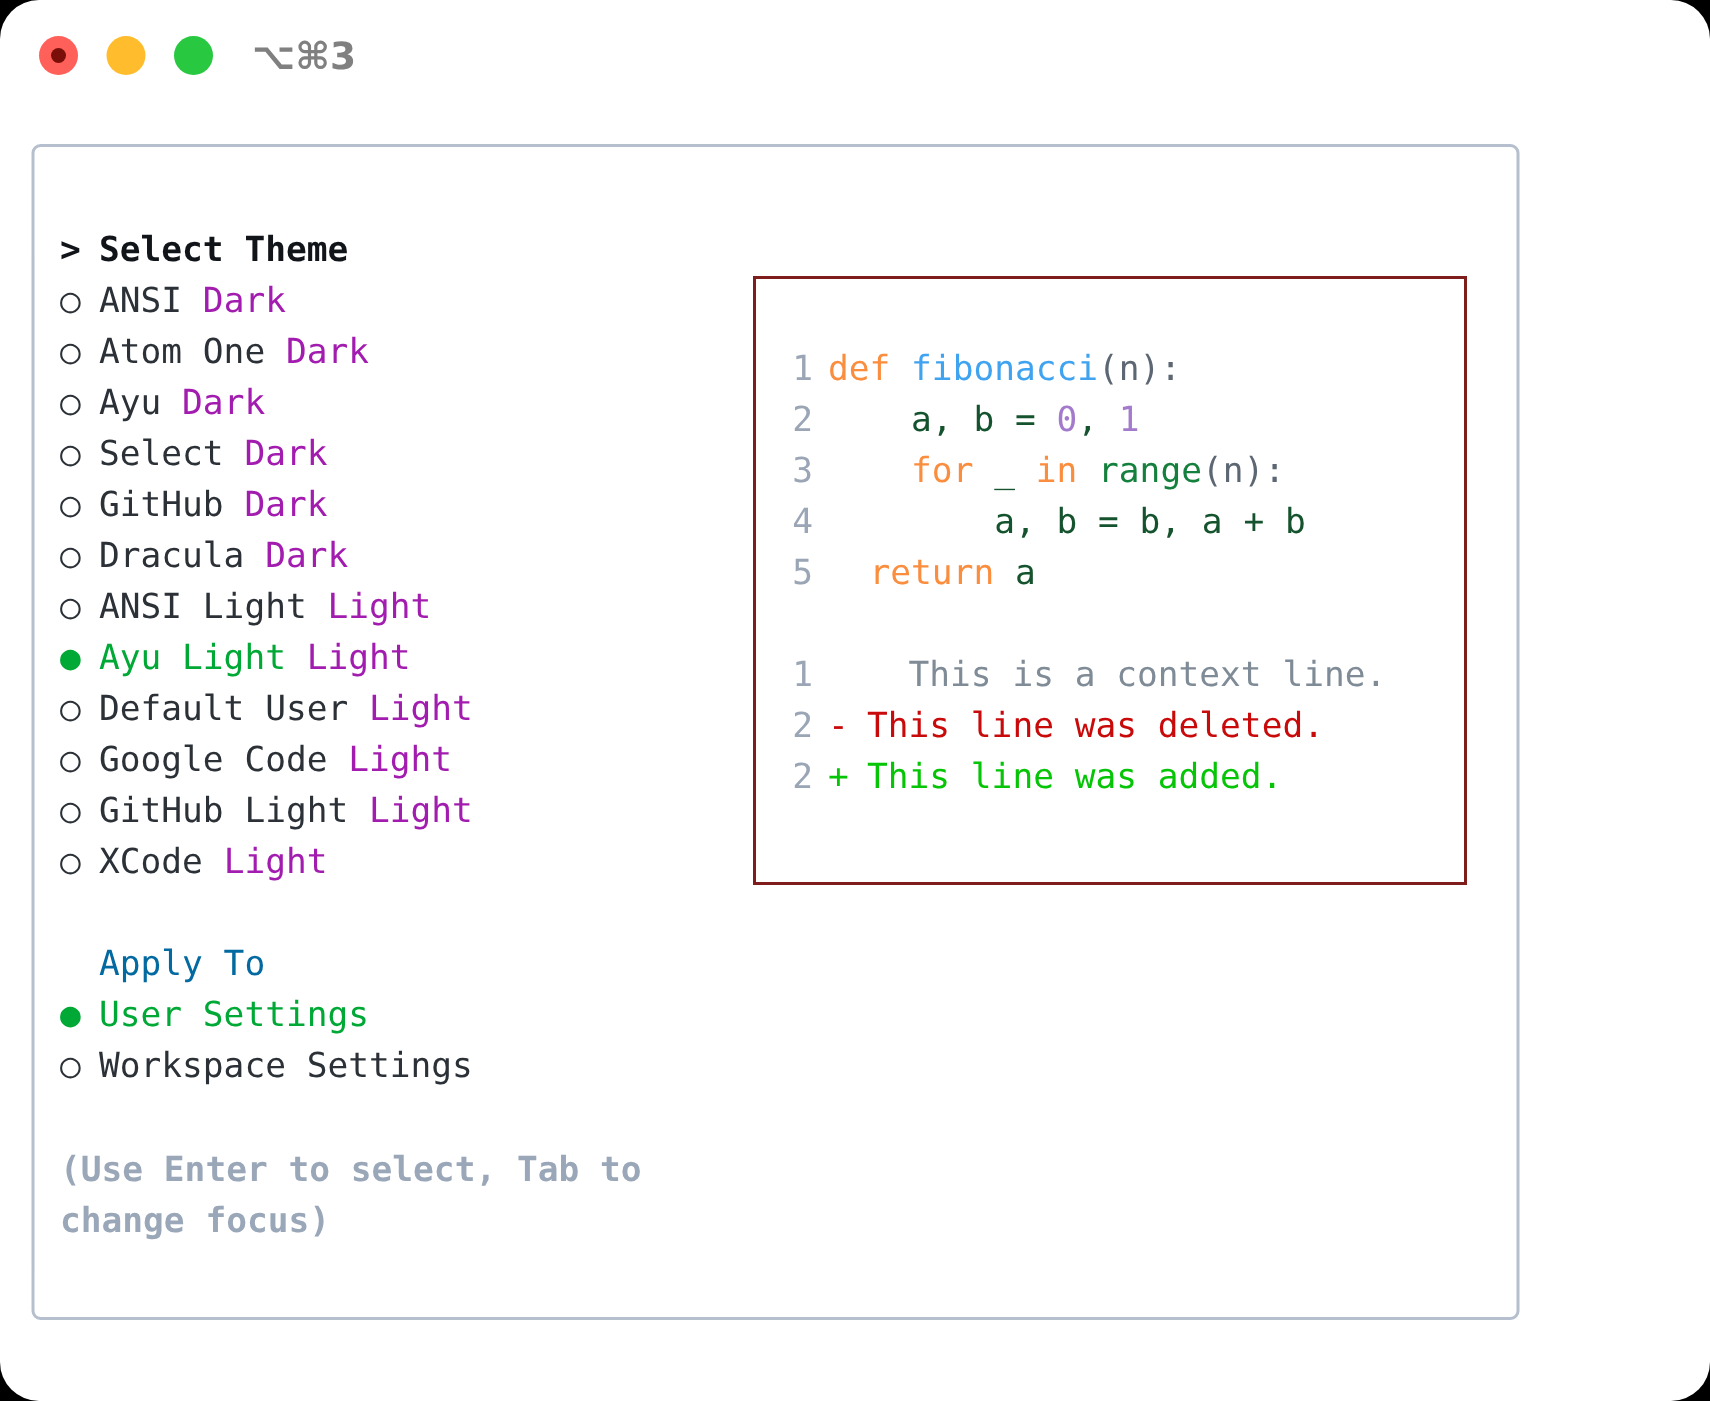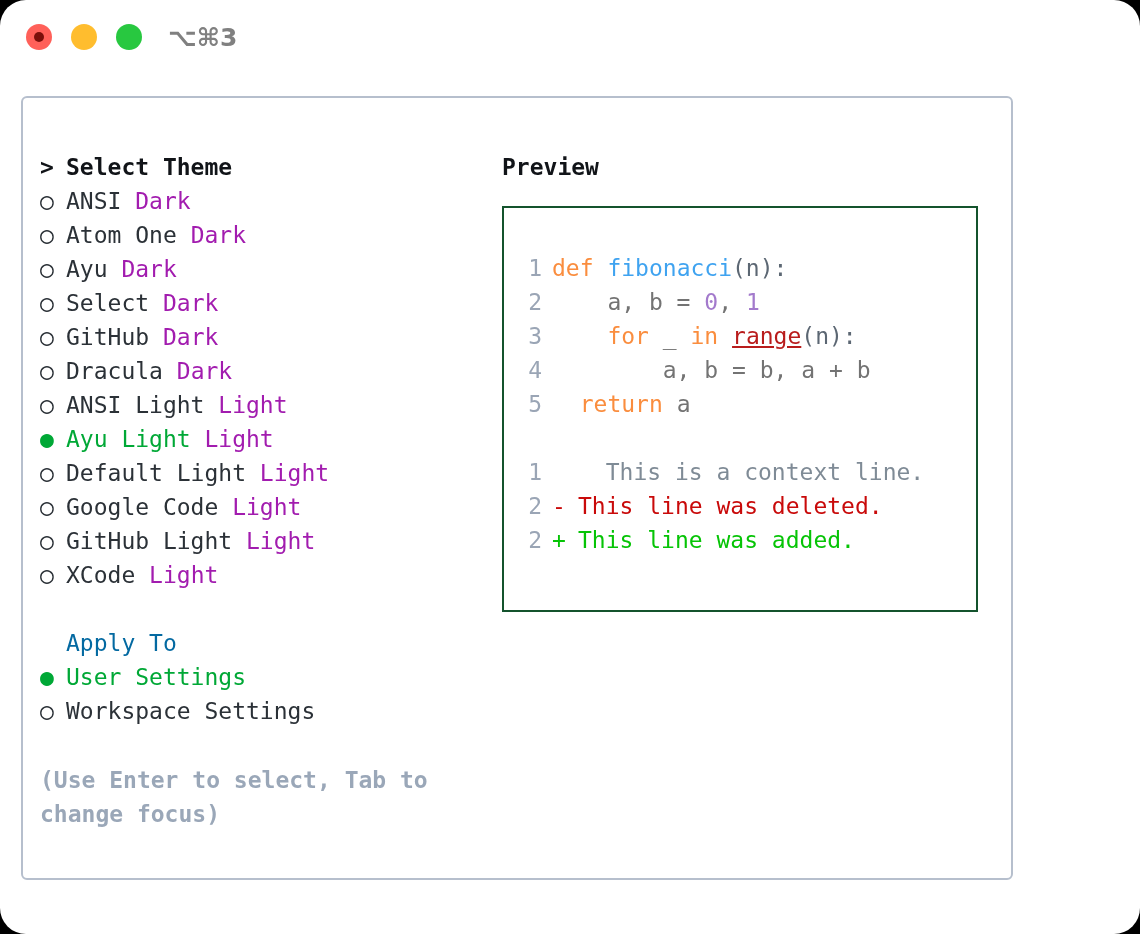--- a/index.html
+++ b/index.html
@@ -147,24 +147,24 @@
     top: 52px;
     width: 490px;
   }
   .preview-title {
     font-size: 23px;
     line-height: 34px;
     font-weight: 700;
     color: #111418;
   }
   .preview-box {
-    margin-top: 22px;
+    margin-top: 34px;
     width: 476px;
     height: 406px;
-    border: 2px solid #14532d;
+    border: 2px solid #7f1d1d;
     box-sizing: border-box;
     background: #ffffff;
     position: relative;
   }
   .code {
     position: absolute;
     left: 12px;
     top: 43px;
     font-size: 23px;
     line-height: 34px;
@@ -174,22 +174,22 @@
     display: inline-block;
     width: 26px;
     text-align: right;
     color: #9aa5b5;
     margin-right: 10px;
   }
   .tok-kw   { color: #fa8d3e; }
   .tok-fn   { color: #3fa3f0; }
   .tok-punc { color: #5c6773; }
   .tok-num  { color: #a37acc; }
-  .tok-call { color: #b91c1c; text-decoration: underline; }
-  .tok-txt  { color: #737373; }
+  .tok-call { color: #15803d; }
+  .tok-txt  { color: #14532d; }
 
   .code .blank { display: block; height: 34px; }
 
   .diff-ctx { color: #7f8b96; }
   .diff-del { color: #c90a0a; }
   .diff-add { color: #06c406; }
   .code .sign { display:inline-block; width: 26px; }
 </style>
 </head>
 <body>
@@ -214,37 +214,36 @@
         <div class="row header-row"><span class="marker">&gt;</span><span>Select Theme</span></div>
         <div id="theme-list">
             <div class="row"><span class="marker">○</span><span>ANSI</span><span class="suffix"> Dark</span></div>
             <div class="row"><span class="marker">○</span><span>Atom One</span><span class="suffix"> Dark</span></div>
             <div class="row"><span class="marker">○</span><span>Ayu</span><span class="suffix"> Dark</span></div>
             <div class="row"><span class="marker">○</span><span>Select</span><span class="suffix"> Dark</span></div>
             <div class="row"><span class="marker">○</span><span>GitHub</span><span class="suffix"> Dark</span></div>
             <div class="row"><span class="marker">○</span><span>Dracula</span><span class="suffix"> Dark</span></div>
             <div class="row"><span class="marker">○</span><span>ANSI Light</span><span class="suffix"> Light</span></div>
             <div class="row selected"><span class="marker">●</span><span>Ayu Light</span><span class="suffix"> Light</span></div>
-            <div class="row"><span class="marker">○</span><span>Default Light</span><span class="suffix"> Light</span></div>
+            <div class="row"><span class="marker">○</span><span>Default User</span><span class="suffix"> Light</span></div>
             <div class="row"><span class="marker">○</span><span>Google Code</span><span class="suffix"> Light</span></div>
             <div class="row"><span class="marker">○</span><span>GitHub Light</span><span class="suffix"> Light</span></div>
             <div class="row"><span class="marker">○</span><span>XCode</span><span class="suffix"> Light</span></div>
           </div>
         <div class="row spacer"></div>
         <div class="row subheader"><span class="marker"></span><span>Apply To</span></div>
         <div id="apply-list">
             <div class="row selected"><span class="marker">●</span><span>User Settings</span></div>
             <div class="row"><span class="marker">○</span><span>Workspace Settings</span></div>
           </div>
       </div>
 
       <div class="hint">(Use Enter to select, Tab to change focus)</div>
 
       <div class="right-col">
-        <div class="preview-title">Preview</div>
         <div class="preview-box">
           <div class="code" id="code-block"><div><span class="ln">1</span><span class="tok-kw">def </span><span class="tok-fn">fibonacci</span><span class="tok-punc">(n):</span></div><div><span class="ln">2</span><span class="tok-txt">    a, b = </span><span class="tok-num">0</span><span class="tok-txt">, </span><span class="tok-num">1</span></div><div><span class="ln">3</span><span class="tok-txt">    </span><span class="tok-kw">for</span><span class="tok-txt"> _ </span><span class="tok-kw">in</span><span class="tok-txt"> </span><span class="tok-call">range</span><span class="tok-punc">(n):</span></div><div><span class="ln">4</span><span class="tok-txt">        a, b = b, a + b</span></div><div><span class="ln">5</span><span class="tok-txt">  </span><span class="tok-kw">return</span><span class="tok-txt"> a</span></div><div class="blank"></div><div><span class="ln">1</span><span class="sign diff-ctx"> </span><span class="diff-ctx">  This is a context line.</span></div><div><span class="ln">2</span><span class="sign diff-del">-</span><span class="diff-del">This line was deleted.</span></div><div><span class="ln">2</span><span class="sign diff-add">+</span><span class="diff-add">This line was added.</span></div></div>
         </div>
       </div>
 
     </div>
   </div>
 </div>
 
 </body></html>

